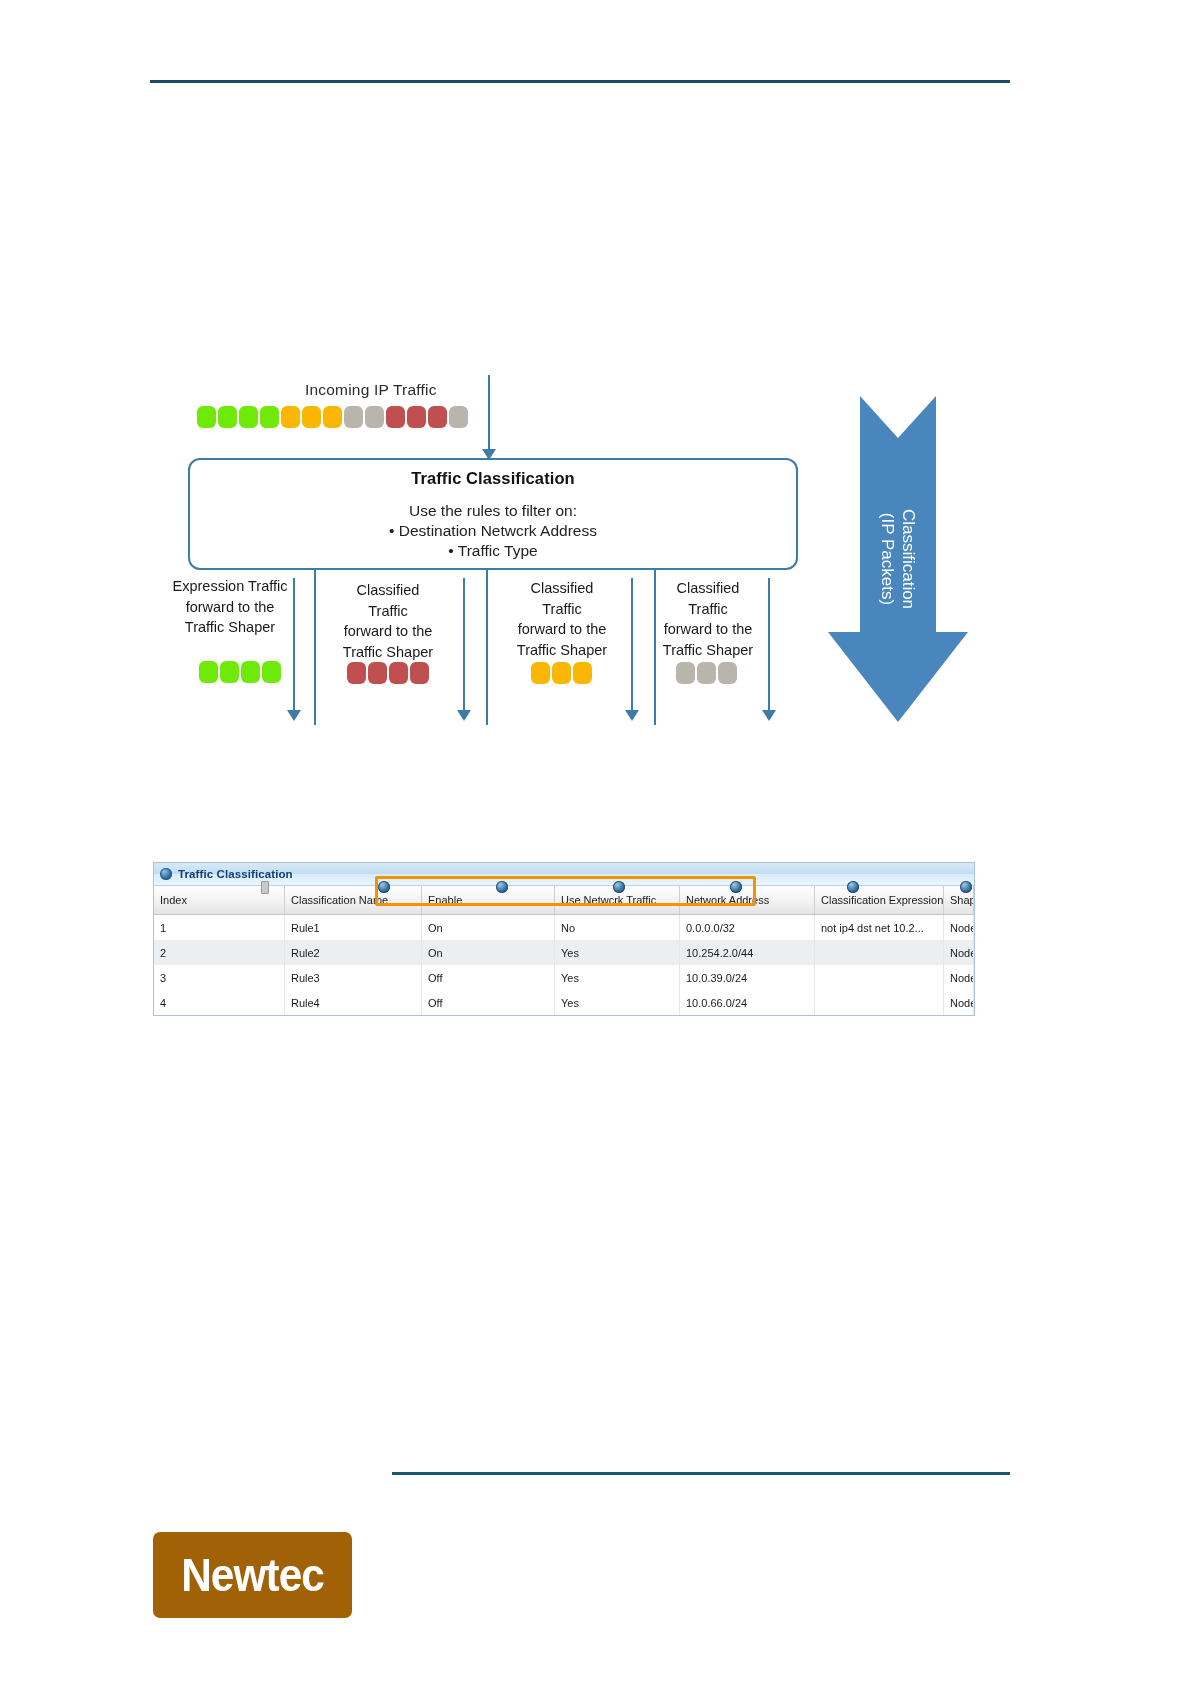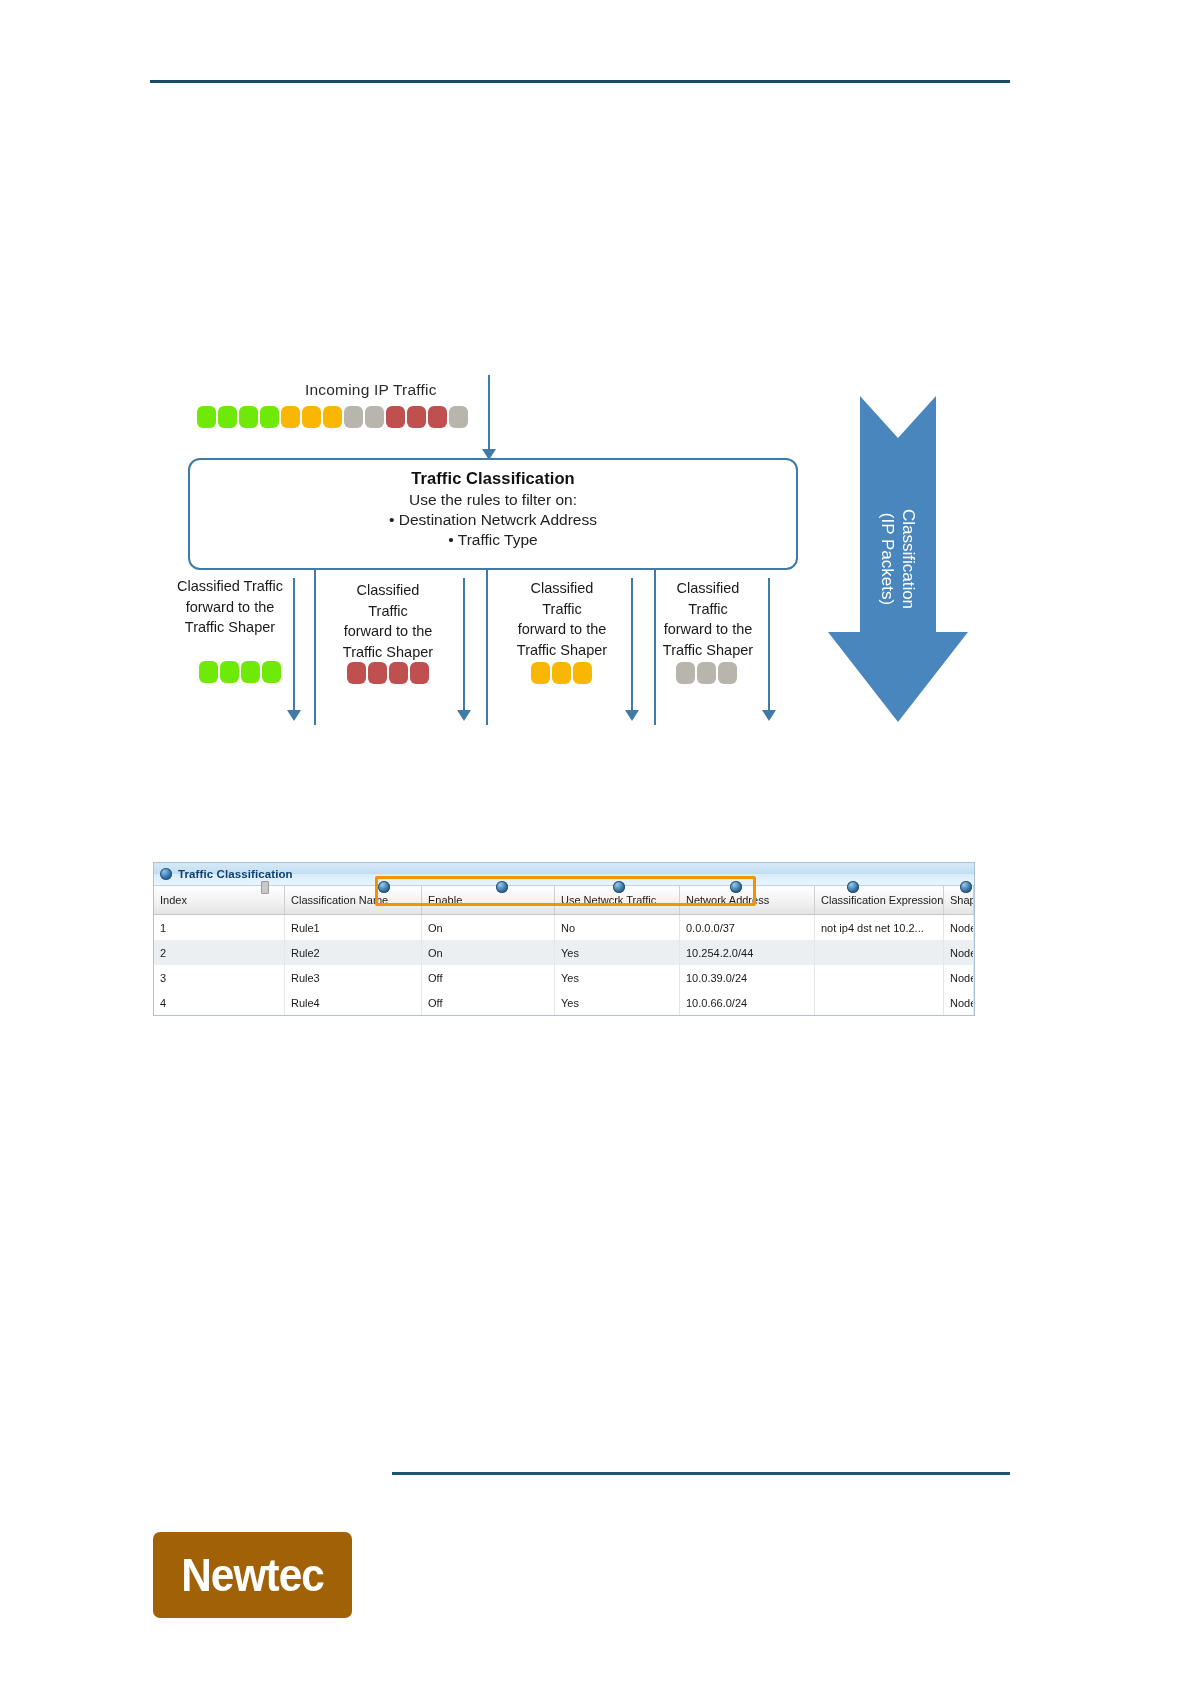--- a/index.html
+++ b/index.html
@@ -59,21 +59,21 @@
     position:absolute;left:188px;top:458px;width:610px;height:112px;
     border:2px solid #3f7ba8;border-radius:12px;background:#fff;
     box-sizing:border-box;
     display:flex;flex-direction:column;align-items:center;
     padding-top:9px;
   }
   .class-box .title{
     font-size:16.5px;font-weight:bold;color:#111;letter-spacing:.1px;
   }
   .class-box .sub{
-    margin-top:2px;font-size:15.5px;color:#222;text-align:center;line-height:20px;
+    margin-top:13px;font-size:15.5px;color:#222;text-align:center;line-height:20px;
   }
   .class-box .bullets{font-size:15.5px;color:#222;text-align:center;line-height:20px;}
 
   
   .out-col{
     position:absolute;width:150px;text-align:center;
   }
   .out-col .txt{
     font-size:14.5px;color:#1a1a1a;line-height:20.5px;
   }
@@ -213,21 +213,21 @@
       <div class="sub">Use the rules to filter on:</div>
       <div class="bullets">•  Destination Netwcrk Address</div>
       <div class="bullets">•  Traffic Type</div>
     </div>
 
     <div class="col-sep" style="left:314px;top:570px;height:155px;"></div>
     <div class="col-sep" style="left:486px;top:570px;height:155px;"></div>
     <div class="col-sep" style="left:654px;top:570px;height:155px;"></div>
 
     <div class="out-col" style="left:155px;top:576px;">
-      <div class="txt">Classified Traffic</div>
+      <div class="txt">Expression Traffic</div>
       <div class="txt">forward to the</div>
       <div class="txt">Traffic Shaper</div>
     </div>
     <div class="pkt-row" style="left:199px;top:661px;">
         <span class="pkt green"></span>
         <span class="pkt green"></span>
         <span class="pkt green"></span>
         <span class="pkt green"></span>
       </div>
 
@@ -309,21 +309,21 @@
           <th class="c-expr">Classification Expression</th>
           <th class="c-node">Shaping Node Name</th>
         </tr>
       </thead>
       <tbody>
         <tr>
           <td>1</td>
           <td>Rule1</td>
           <td>On</td>
           <td>No</td>
-          <td>0.0.0.0/37</td>
+          <td>0.0.0.0/32</td>
           <td>not ip4 dst net 10.2...</td>
           <td>Node1</td>
         </tr>
         <tr class="sel">
           <td>2</td>
           <td>Rule2</td>
           <td>On</td>
           <td>Yes</td>
           <td>10.254.2.0/44</td>
           <td></td>

